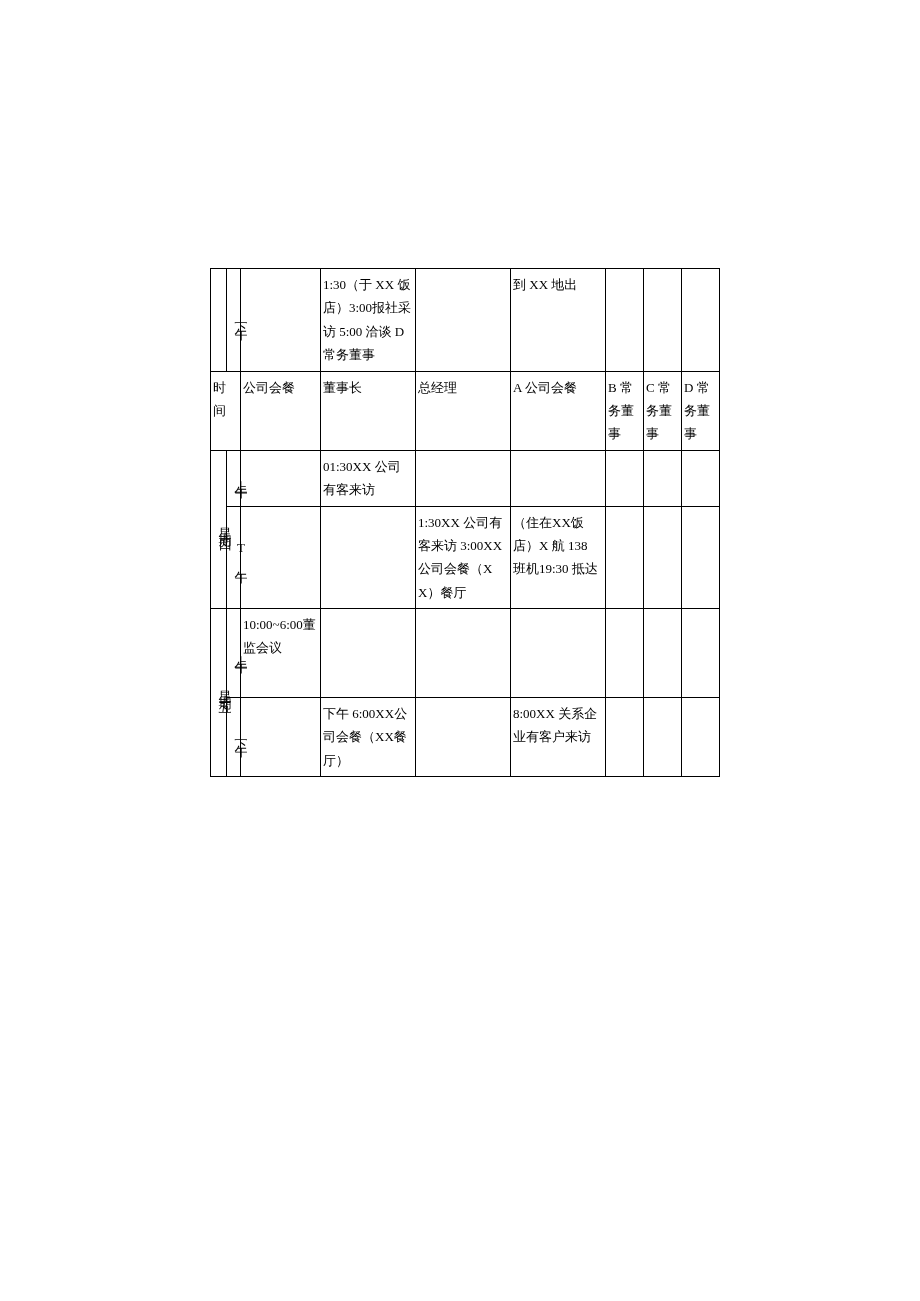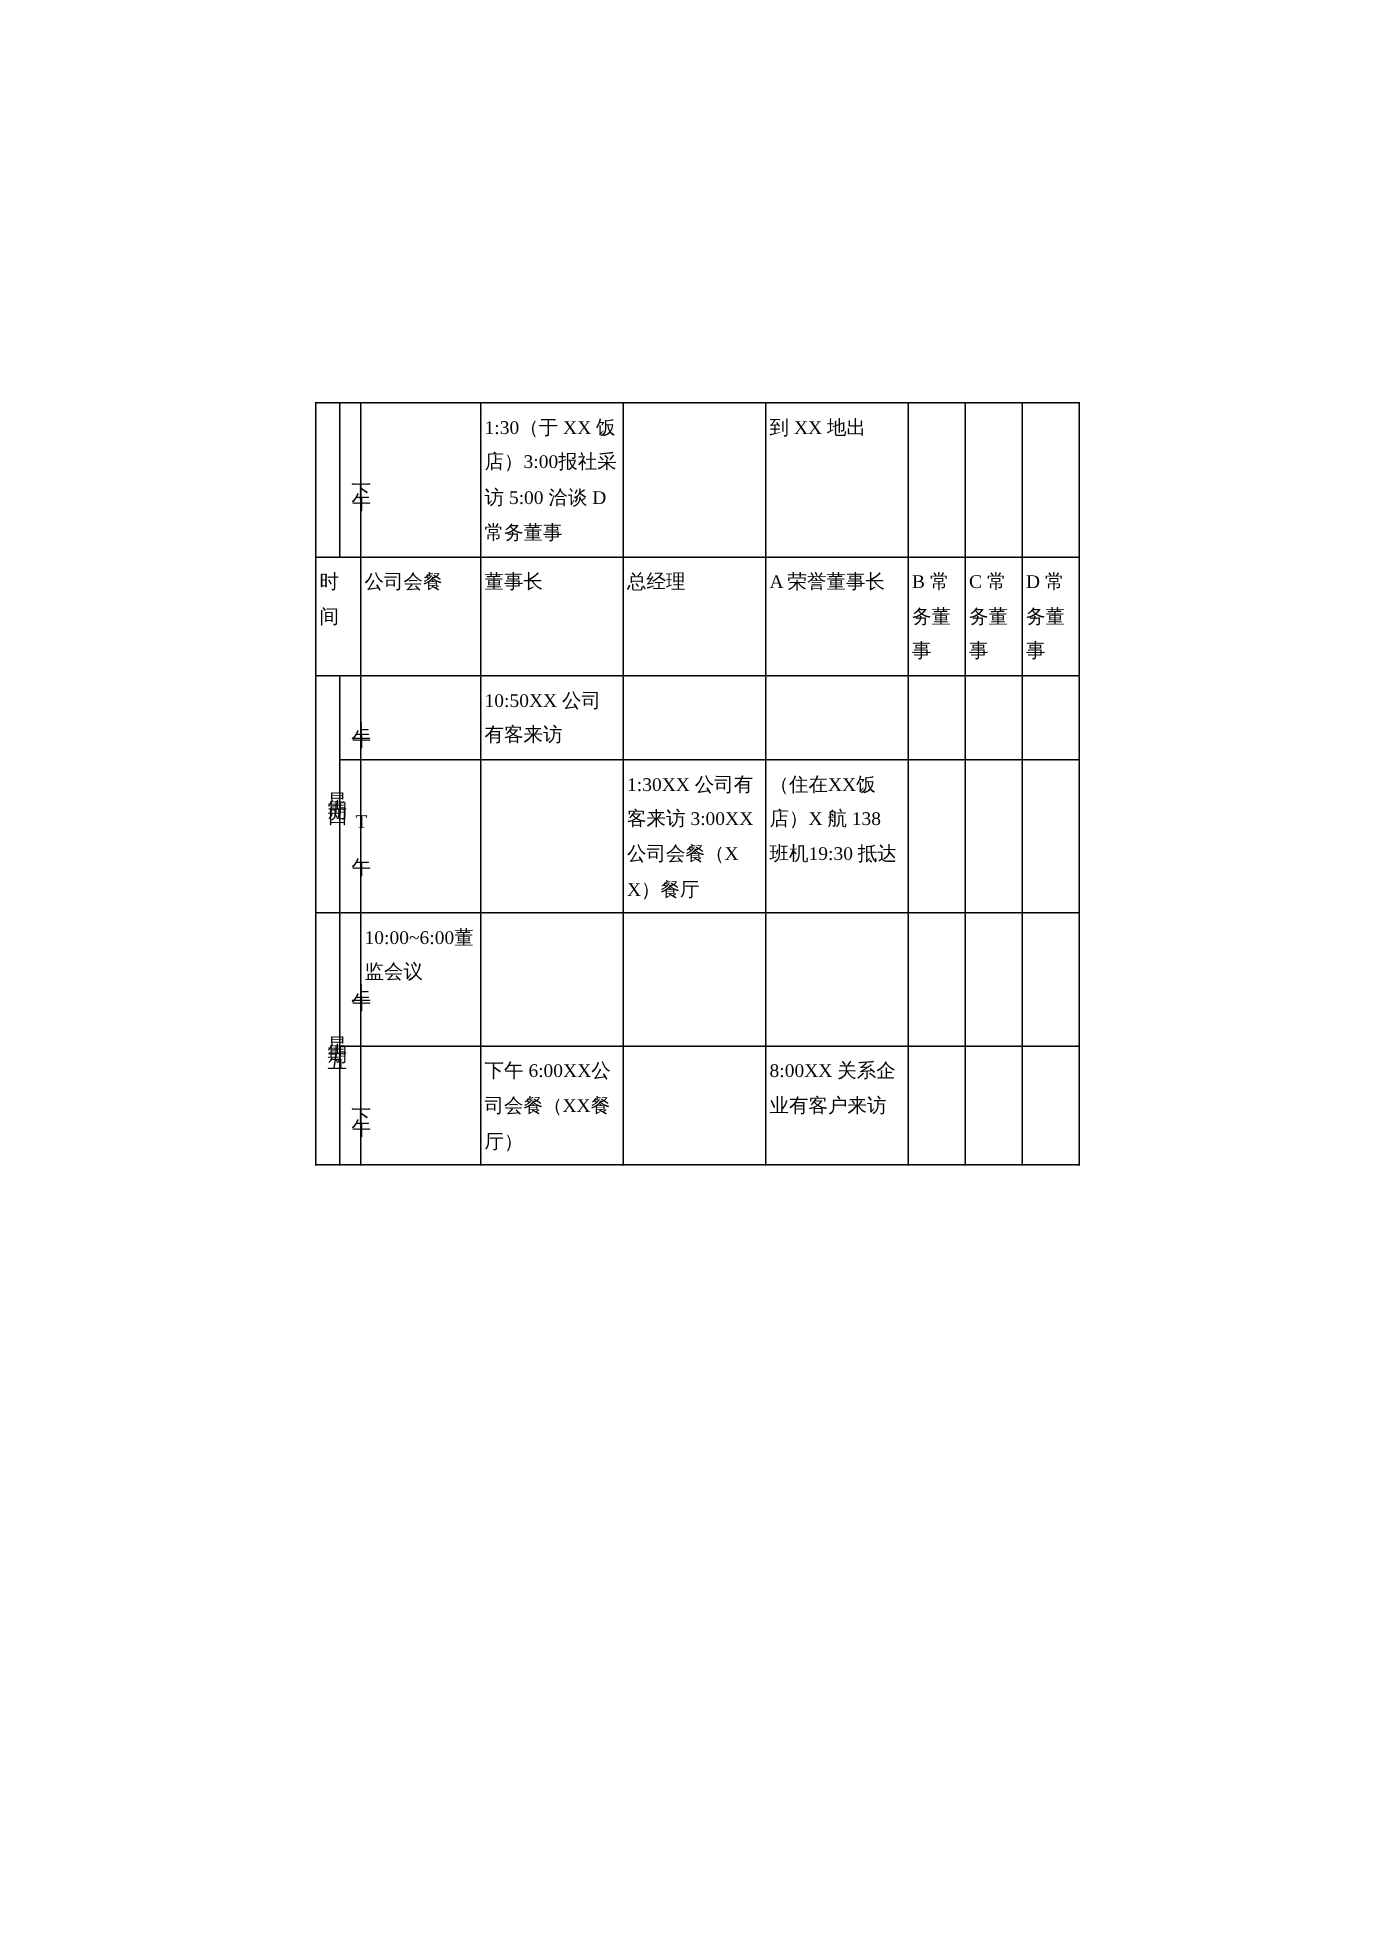--- a/index.html
+++ b/index.html
@@ -100,21 +100,21 @@
         <td>
           <span>公司会餐</span>
         </td>
         <td>
           <span>董事长</span>
         </td>
         <td>
           <span>总经理</span>
         </td>
         <td>
-          <span>A 荣誉董事长</span>
+          <span>A 公司会餐</span>
         </td>
         <td>
           <span>B 常务董事</span>
         </td>
         <td>
           <span>C 常务董事</span>
         </td>
         <td>
           <span>D 常务董事</span>
         </td>
@@ -122,21 +122,21 @@
 
       <tr>
         <td class="vcol" rowspan="2">
           <span class="vtext">星期四</span>
         </td>
         <td class="vcol">
           <span class="vtext">上午</span>
         </td>
         <td></td>
         <td>
-          <span>10:50XX 公司有客来访</span>
+          <span>01:30XX 公司有客来访</span>
         </td>
         <td></td>
         <td></td>
         <td></td>
         <td></td>
         <td></td>
       </tr>
 
       <tr>
         <td class="vcol">

